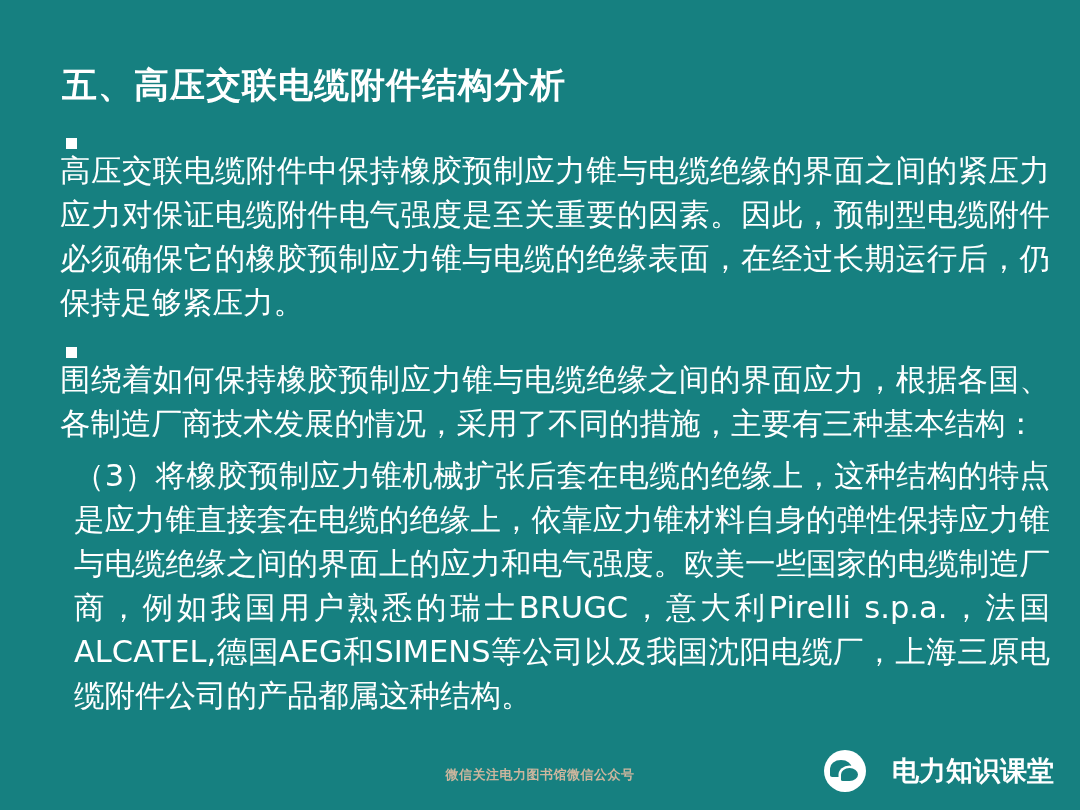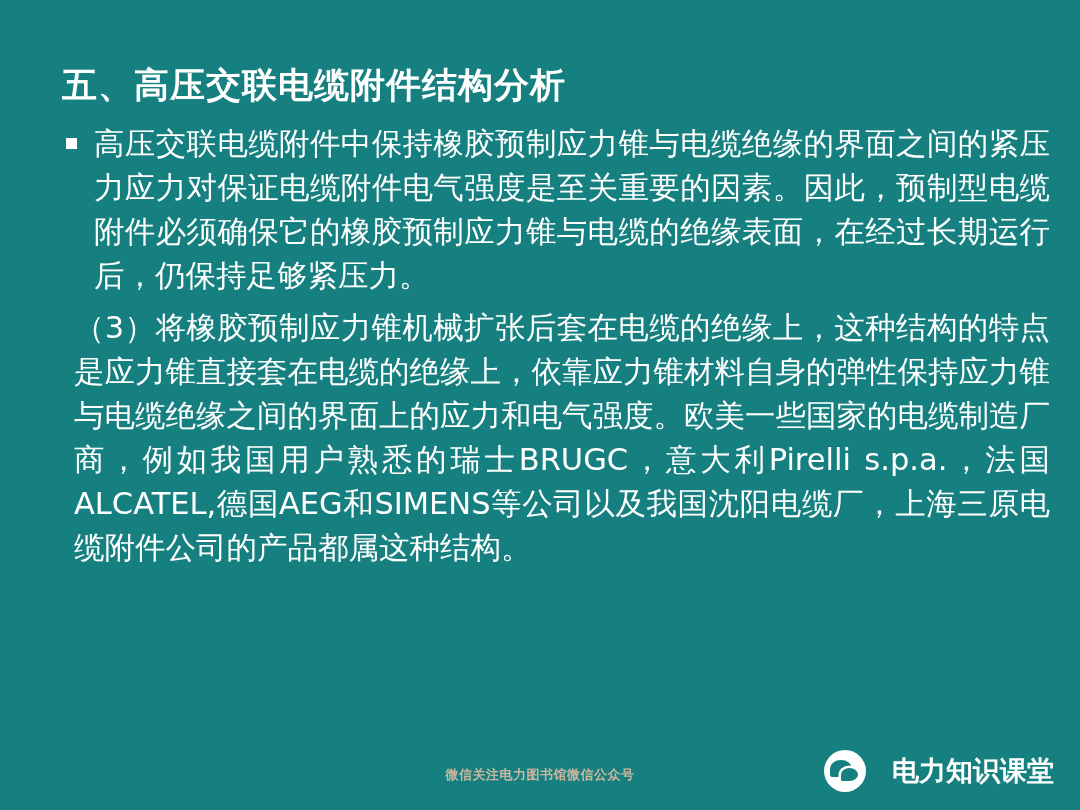--- a/index.html
+++ b/index.html
@@ -41,20 +41,21 @@
   .body-block {
     position: absolute;
     left: 60px;
     top: 122px;
     width: 990px;
   }
   .bullet-row {
     display: flex;
     align-items: flex-start;
     margin-bottom: 6px;
+    flex-direction: column;
   }
   .bullet-marker {
     flex: 0 0 auto;
     width: 34px;
     padding-top: 16px;
     box-sizing: border-box;
   }
   .bullet-marker i {
     display: block;
     width: 11px;
@@ -158,20 +159,26 @@
 
     <div class="body-block">
 
       <div class="bullet-row">
         <span class="bullet-marker">
             <i></i>
           </span>
         <div class="bullet-text">高压交联电缆附件中保持橡胶预制应力锥与电缆绝缘的界面之间的紧压力应力对保证电缆附件电气强度是至关重要的因素。因此，预制型电缆附件必须确保它的橡胶预制应力锥与电缆的绝缘表面，在经过长期运行后，仍保持足够紧压力。</div>
       </div>
 
+      <div class="bullet-row">
+        <span class="bullet-marker">
+            <i></i>
+          </span>
+        <div class="bullet-text">围绕着如何保持橡胶预制应力锥与电缆绝缘之间的界面应力，根据各国、各制造厂商技术发展的情况，采用了不同的措施，主要有三种基本结构：</div>
+      </div>
 
       <div class="para-row">
         <span class="para-indent"></span>
         <div class="para-text">（3）将橡胶预制应力锥机械扩张后套在电缆的绝缘上，这种结构的特点是应力锥直接套在电缆的绝缘上，依靠应力锥材料自身的弹性保持应力锥与电缆绝缘之间的界面上的应力和电气强度。欧美一些国家的电缆制造厂商，例如我国用户熟悉的瑞士BRUGC，意大利Pirelli s.p.a.，法国ALCATEL,德国AEG和SIMENS等公司以及我国沈阳电缆厂，上海三原电缆附件公司的产品都属这种结构。</div>
       </div>
 
     </div>
 
     <div class="watermark">微信关注电力图书馆微信公众号</div>
 

